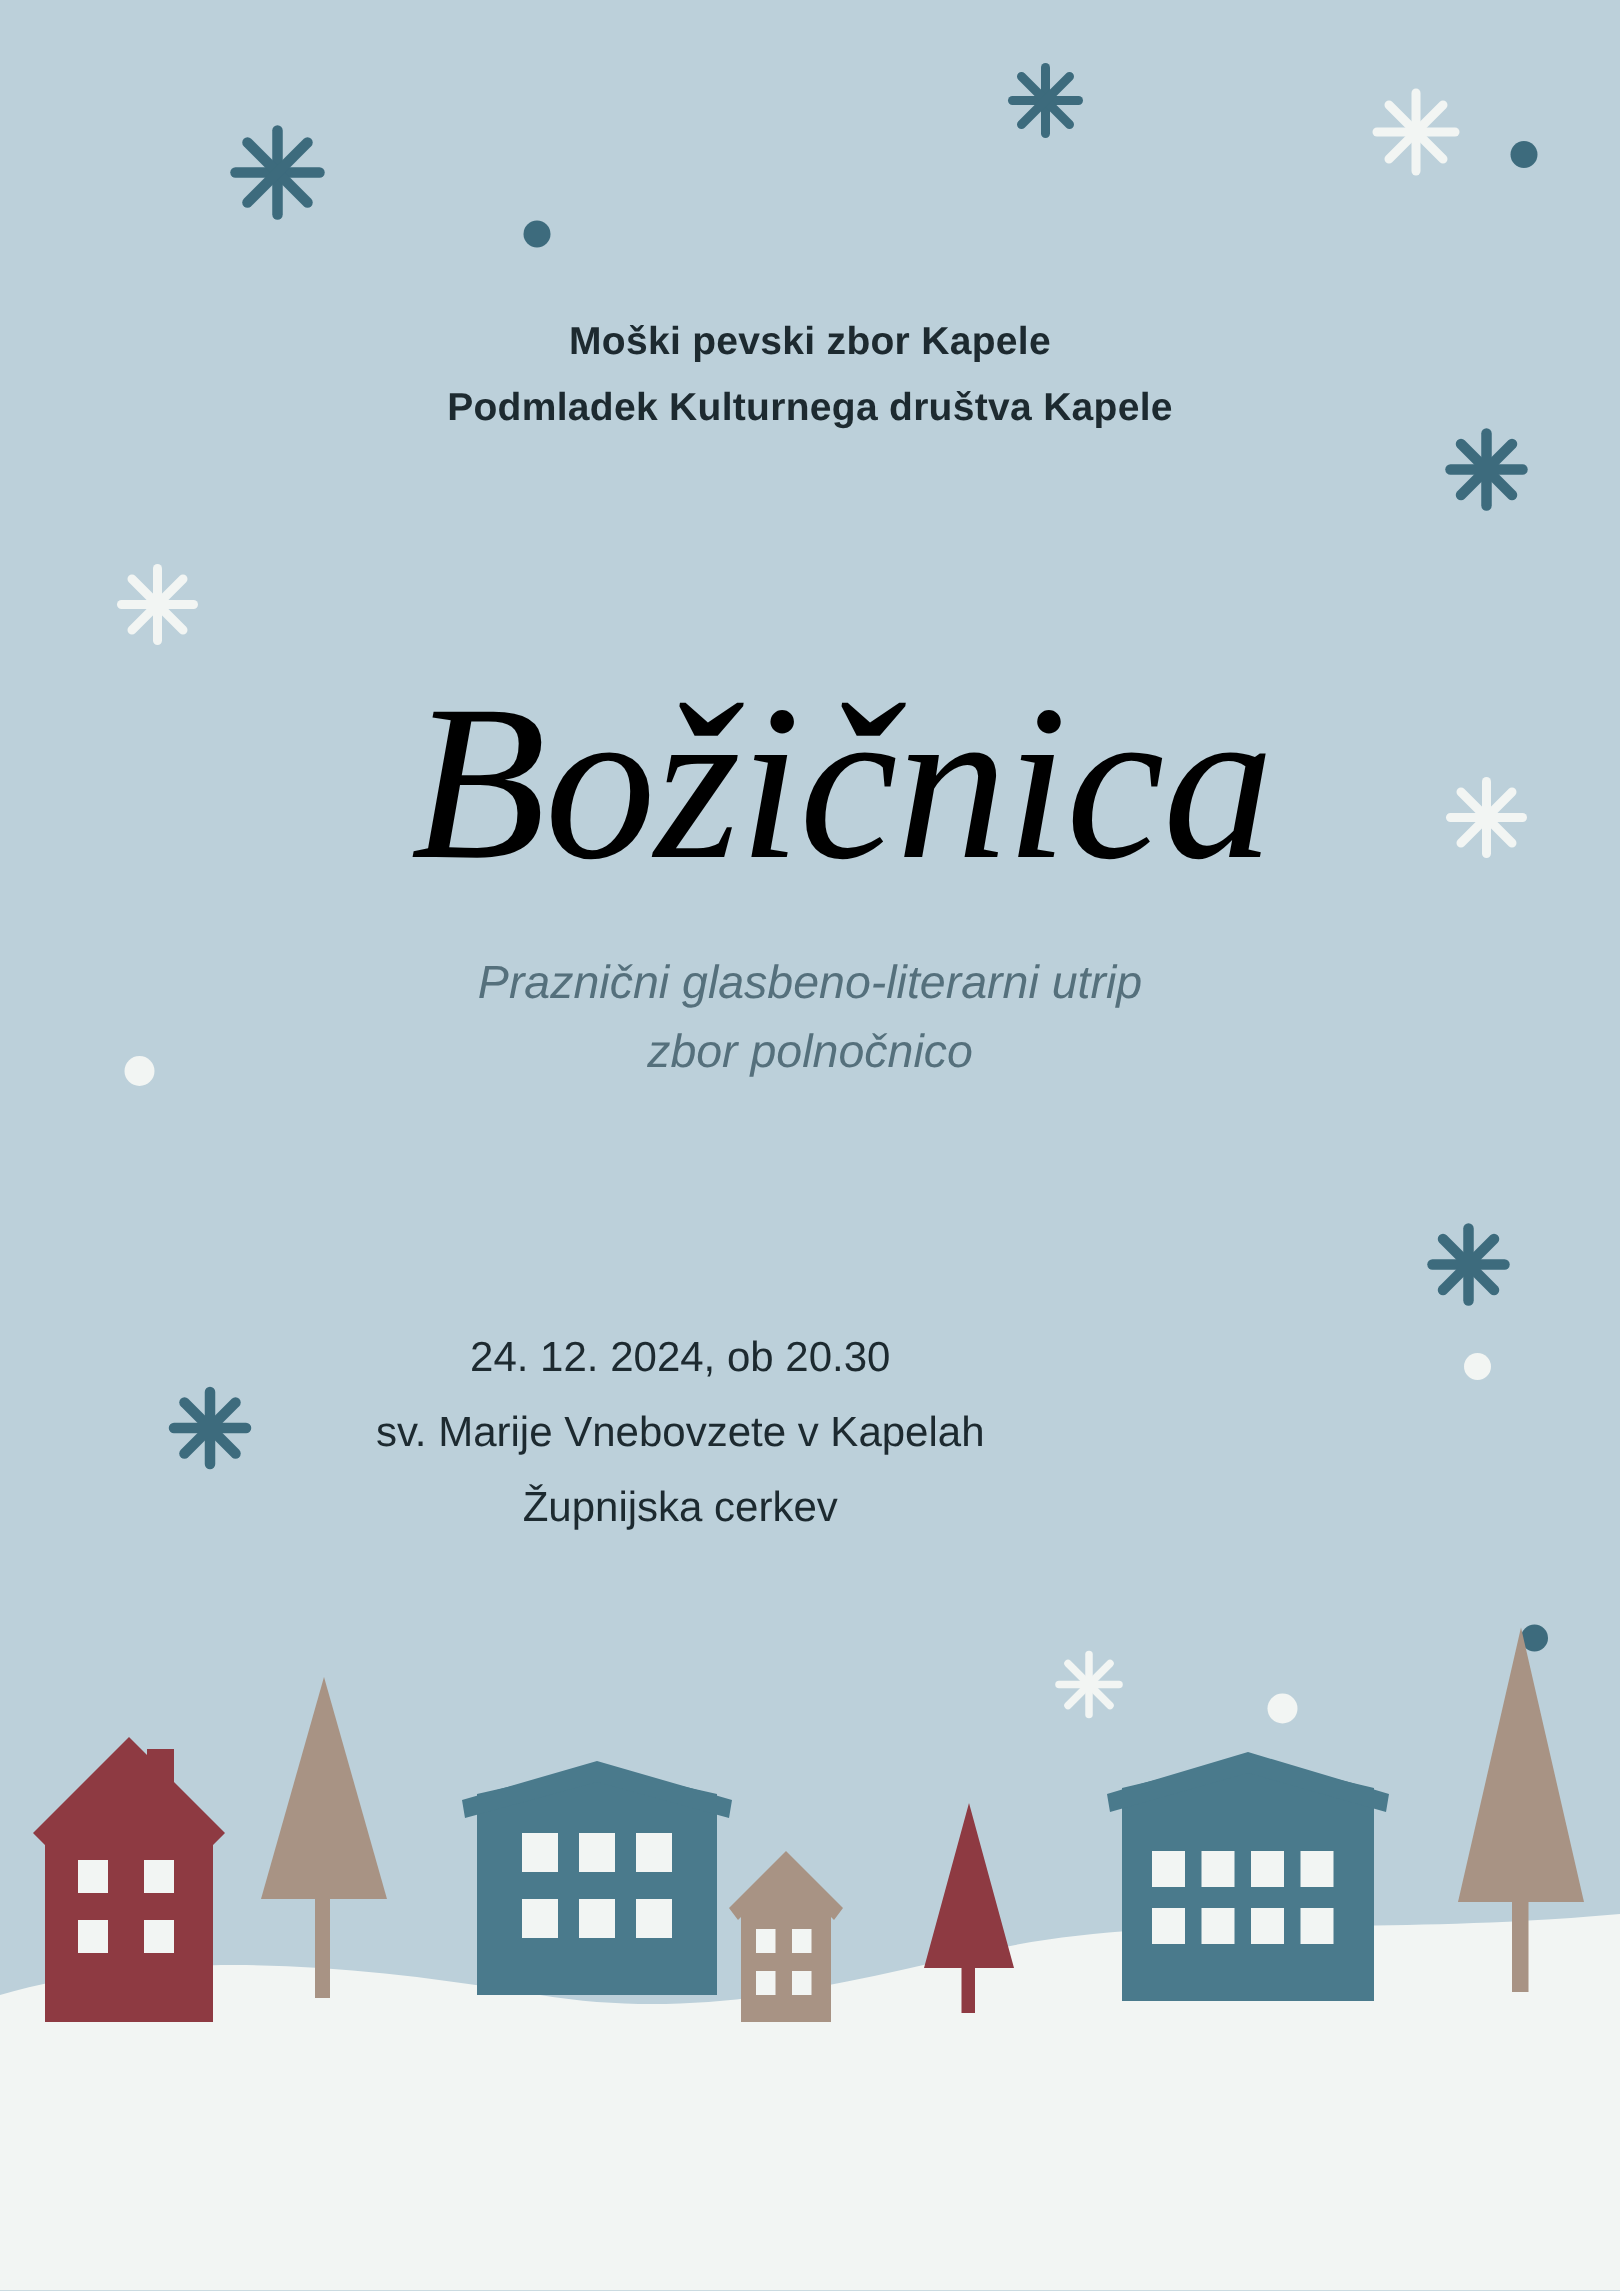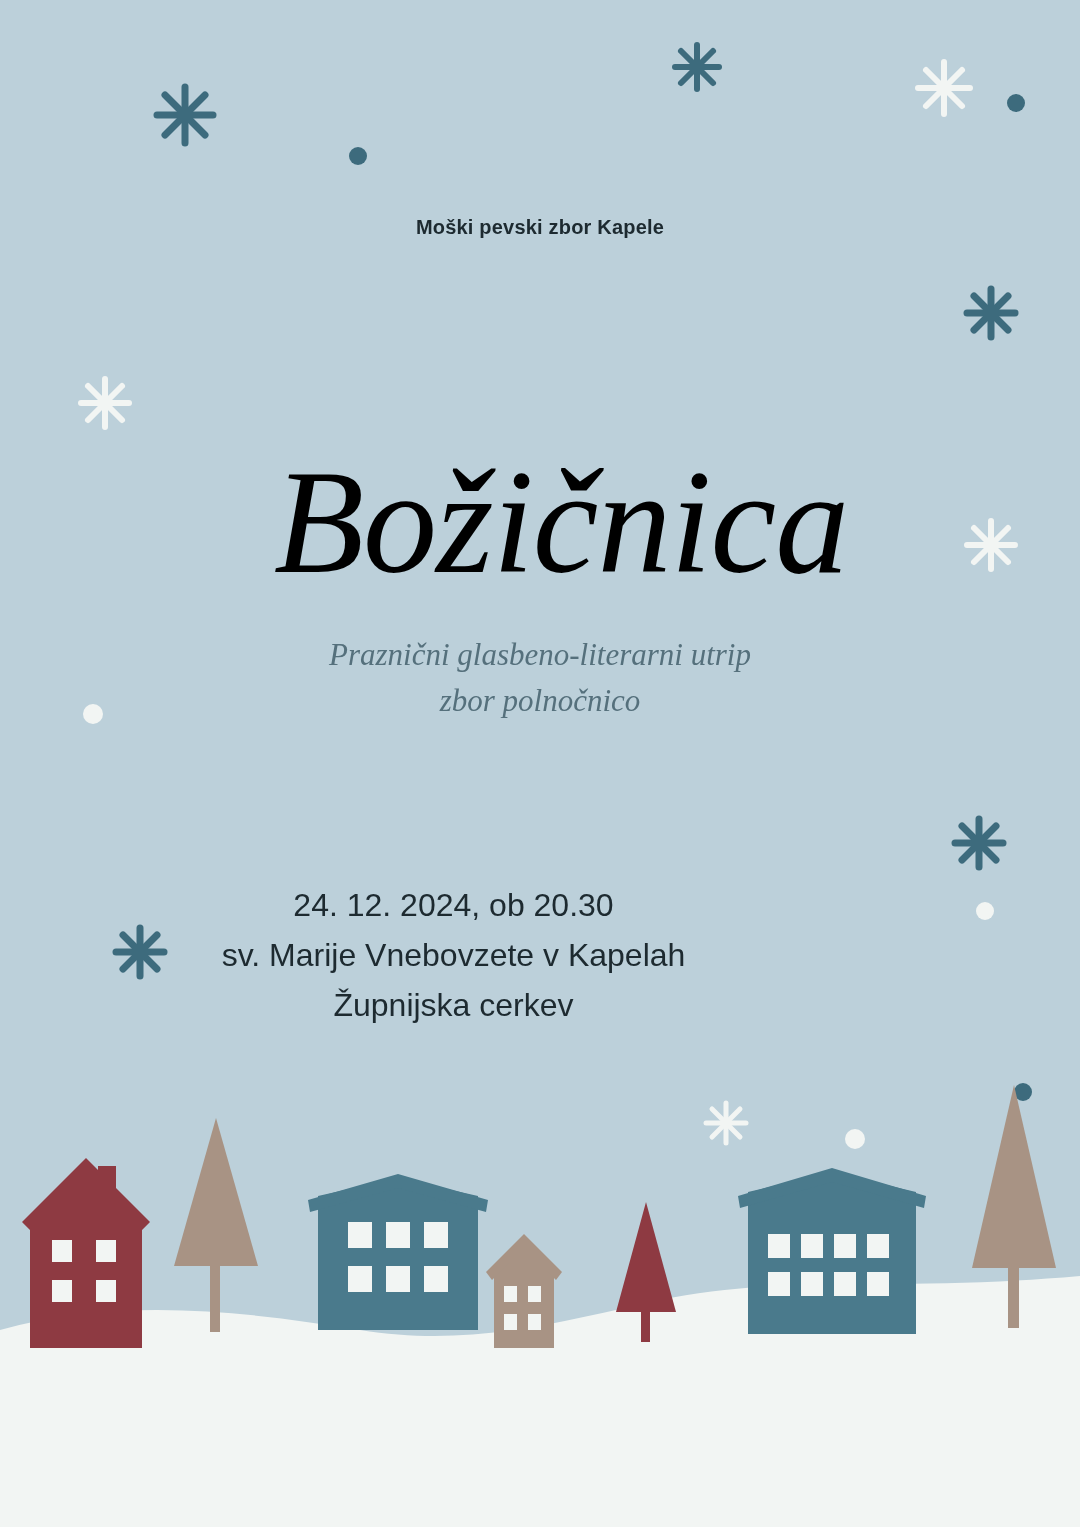--- a/index.html
+++ b/index.html
@@ -34,21 +34,21 @@
     height: 1527px;
   }
   .org-block {
     position: absolute;
     top: 205px;
     left: 0;
     width: 1080px;
     text-align: center;
     color: #1d2a30;
     font-weight: bold;
-    font-size: 20px;
+    font-size: 26px;
     line-height: 44px;
     letter-spacing: 0.2px;
   }
   .org-line { display: block; }
   .title {
     position: absolute;
     top: 447px;
     left: 0;
     width: 1080px;
     text-align: center;
@@ -65,28 +65,28 @@
     position: absolute;
     top: 632px;
     left: 0;
     width: 1080px;
     text-align: center;
     font-style: italic;
     font-size: 31px;
     line-height: 46px;
     color: #55707c;
   }
-  .subtitle span { display: block; font-family: Liberation Serif, serif; }
+  .subtitle span { display: block; }
   .details {
     position: absolute;
     top: 880px;
     left: 0;
     width: 907px;
     text-align: center;
-    font-size: 32px;
+    font-size: 28px;
     line-height: 50px;
     color: #1d2a30;
   }
   .details span { display: block; }
 </style>
 </head>
 <body>
 
 <div id="poster">
 
@@ -219,20 +219,21 @@
     <g>
       <path d="M1014 1085 L1056 1268 L972 1268 Z" fill="#a89384"></path>
       <rect x="1008" y="1264" width="11" height="64" fill="#a89384"></rect>
     </g>
   </svg>
 
   <div class="content">
 
     <div class="org-block">
       <span class="org-line">Moški pevski zbor Kapele</span>
+      <span class="org-line">Podmladek Kulturnega društva Kapele</span>
     </div>
 
     <div class="title">Božičnica</div>
 
     <div class="subtitle">
       <span>Praznični glasbeno-literarni utrip</span>
       <span>zbor polnočnico</span>
     </div>
 
     <div class="details">

